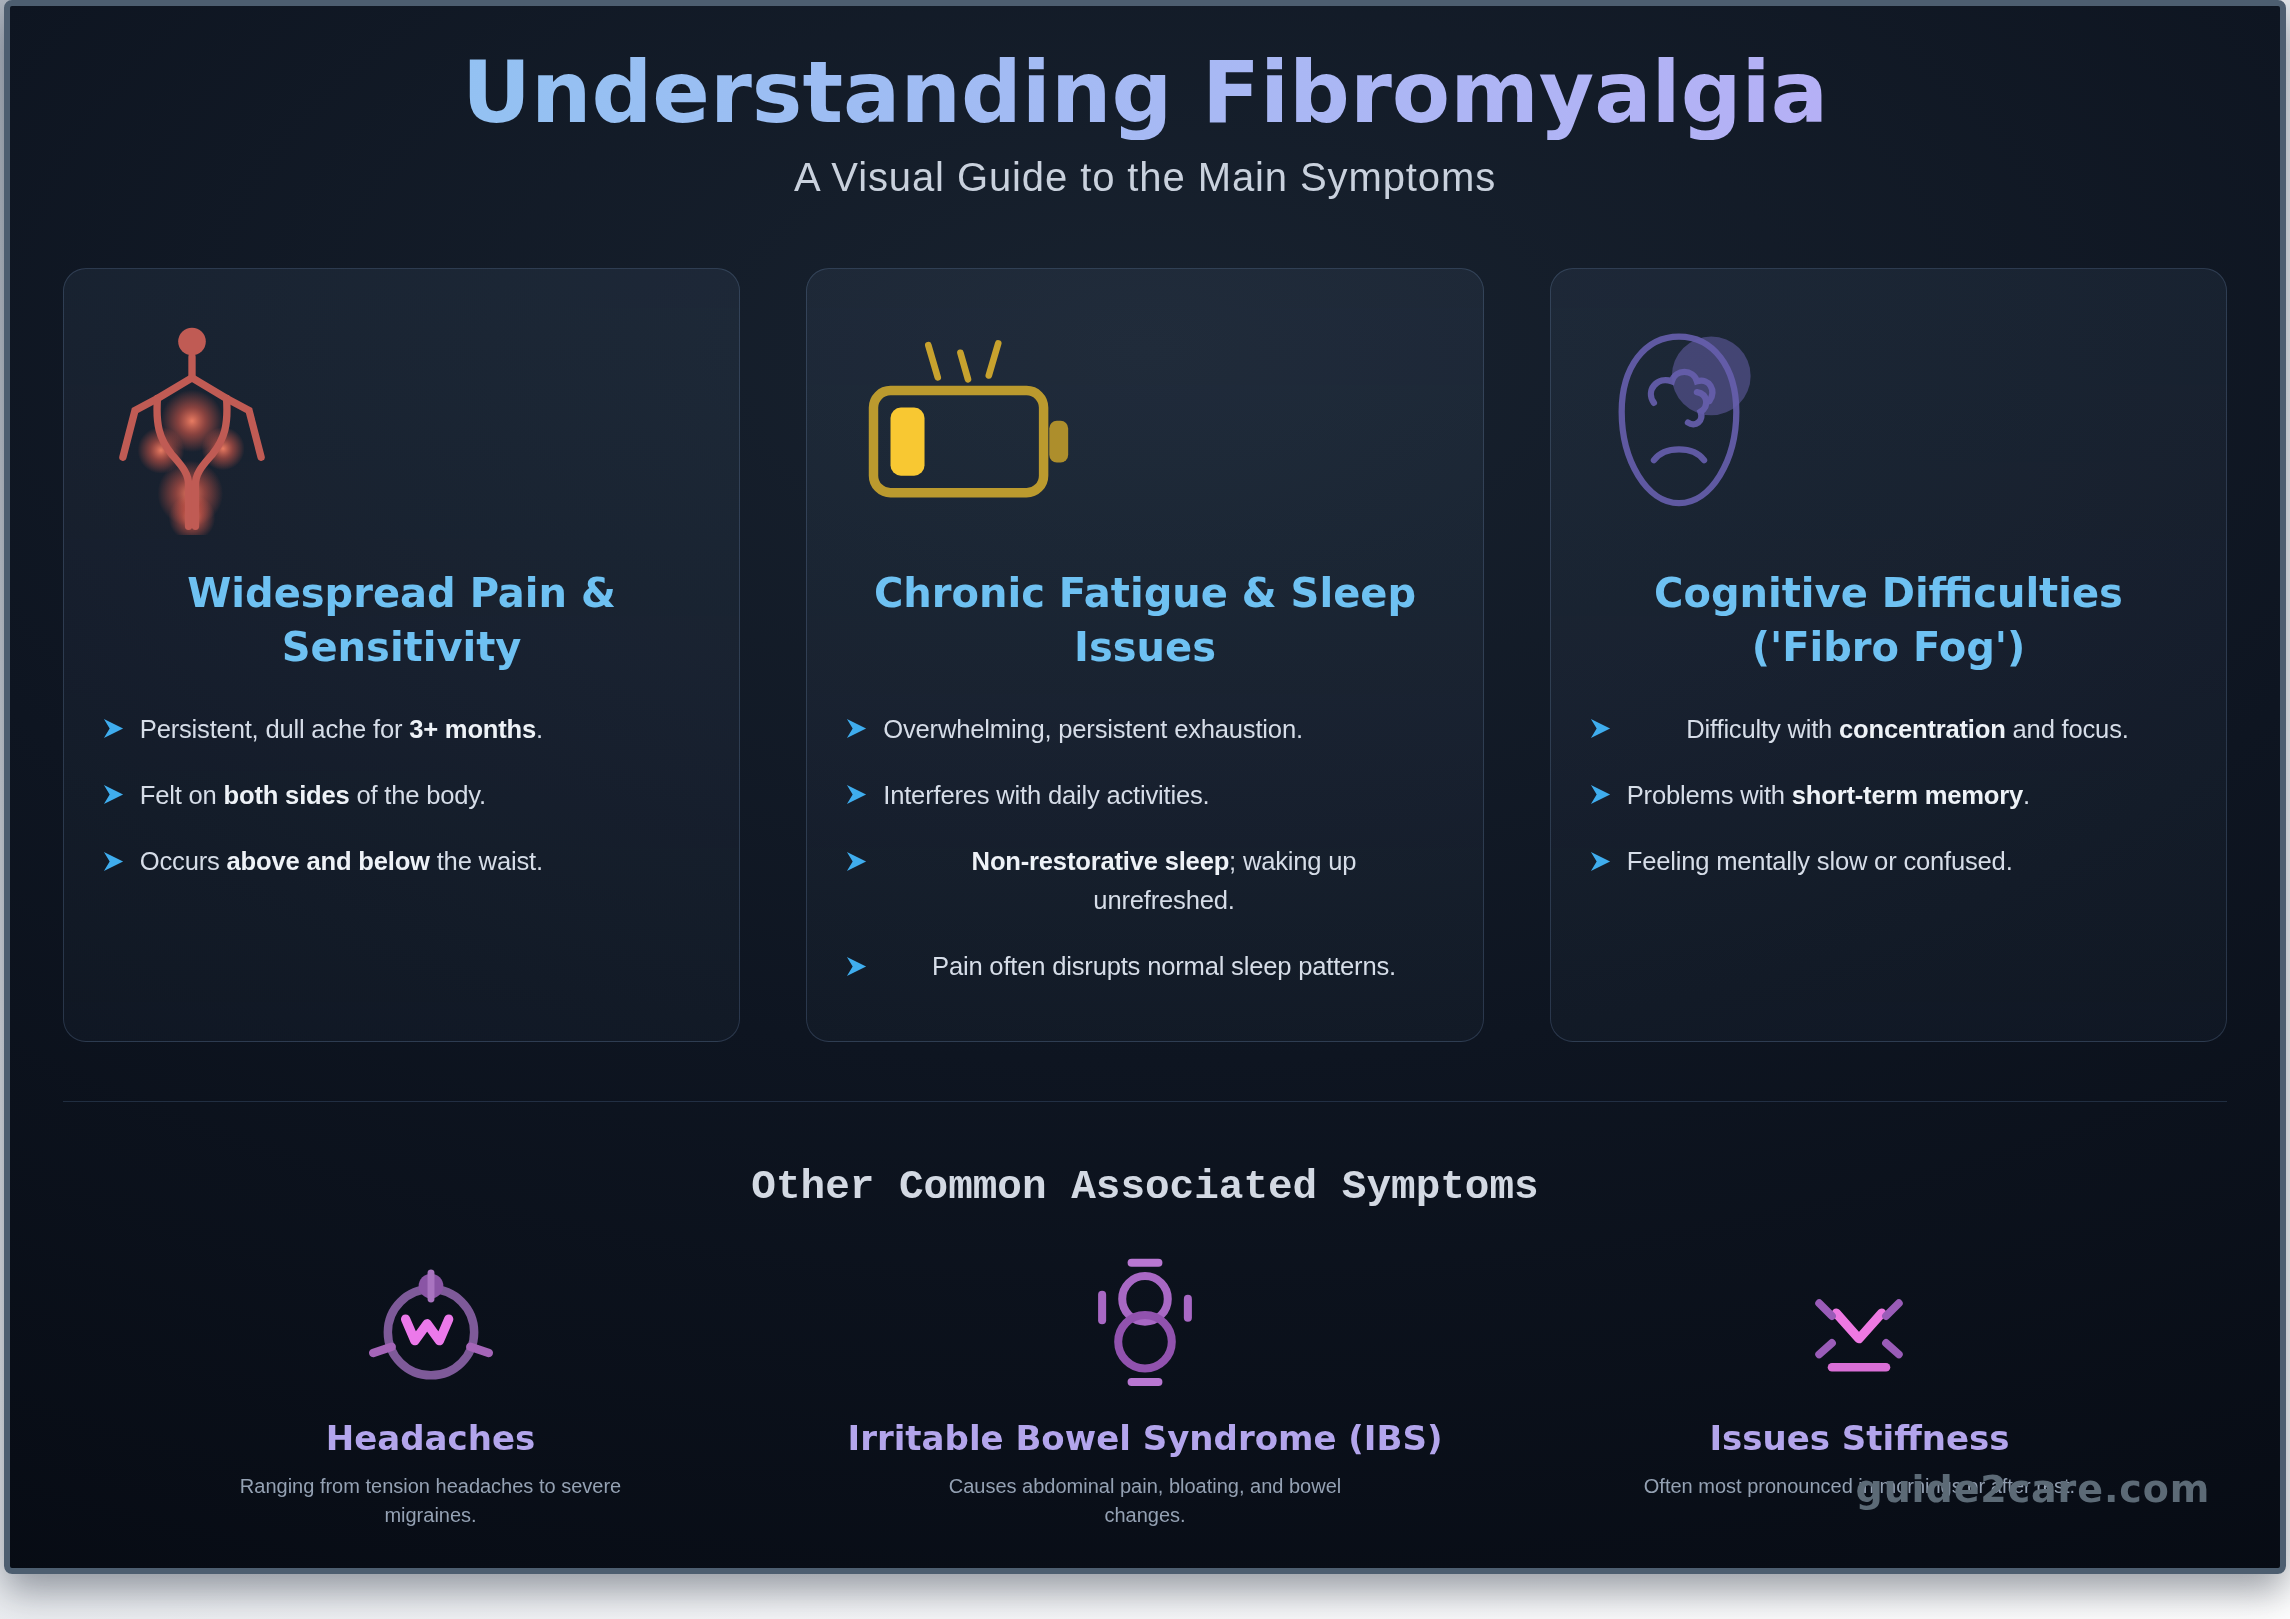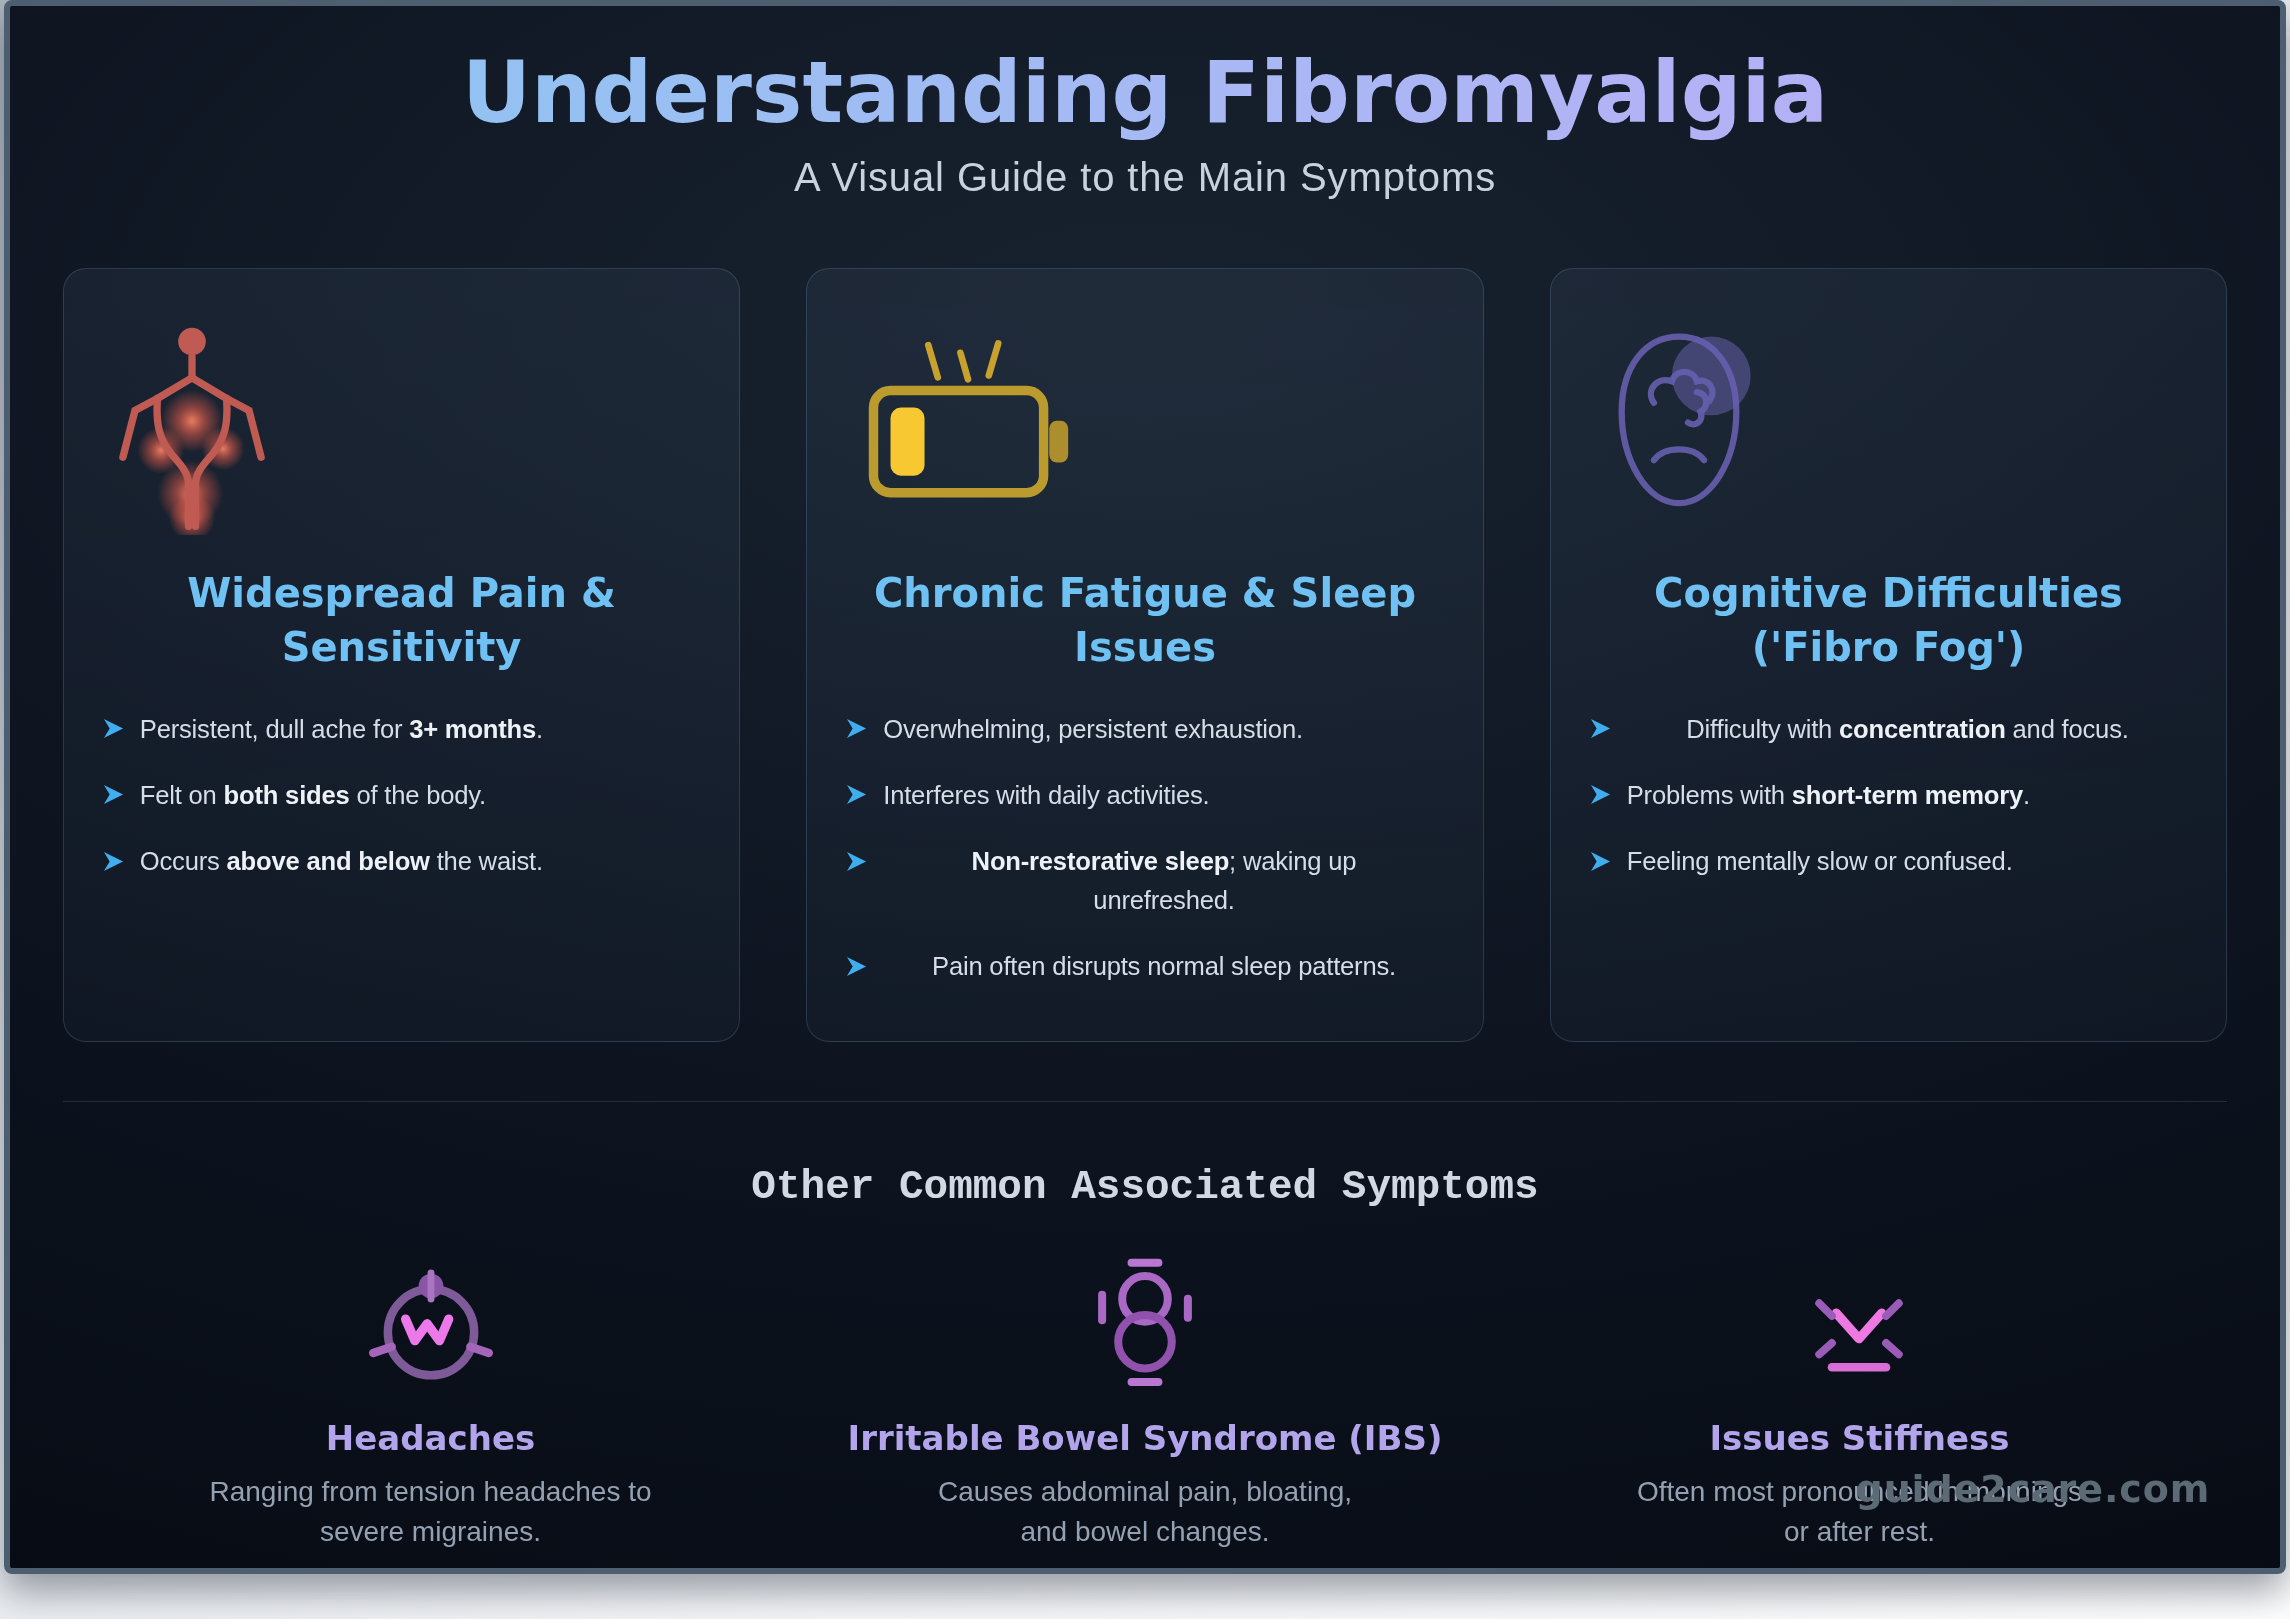--- a/index.html
+++ b/index.html
@@ -55,21 +55,21 @@
     margin:62px 0 0;text-align:center;
     font-family:Liberation Mono, monospace;font-weight:bold;font-size:41px;color:#d3d9e3;
   }
   .assoc-items{display:flex;margin-top:49px;padding:0 28px;gap:35px;}
   .assoc-item{flex:1;text-align:center;}
   .assoc-icon{height:131px;display:flex;align-items:flex-end;justify-content:center;}
   .assoc-title{
     margin:28px 0 0;font-family:"DejaVu Sans",sans-serif;font-weight:bold;
     font-size:34px;color:#b3a5ec;
   }
-  .assoc-desc{margin:13.2px auto 0;max-width:454px;font-size:28px;line-height:1.45;color:#94a1b3;}
+  .assoc-desc{margin:13.2px auto 0;max-width:454px;font-size:20px;line-height:1.45;color:#94a1b3;}
   
   .watermark{
     position:absolute;right:70px;bottom:57px;
     font-family:"DejaVu Sans",sans-serif;font-weight:bold;font-size:38px;
     color:#5c6a76;letter-spacing:0.9px;
   }
   svg{display:block;}
 </style>
 </head>
 <body>

